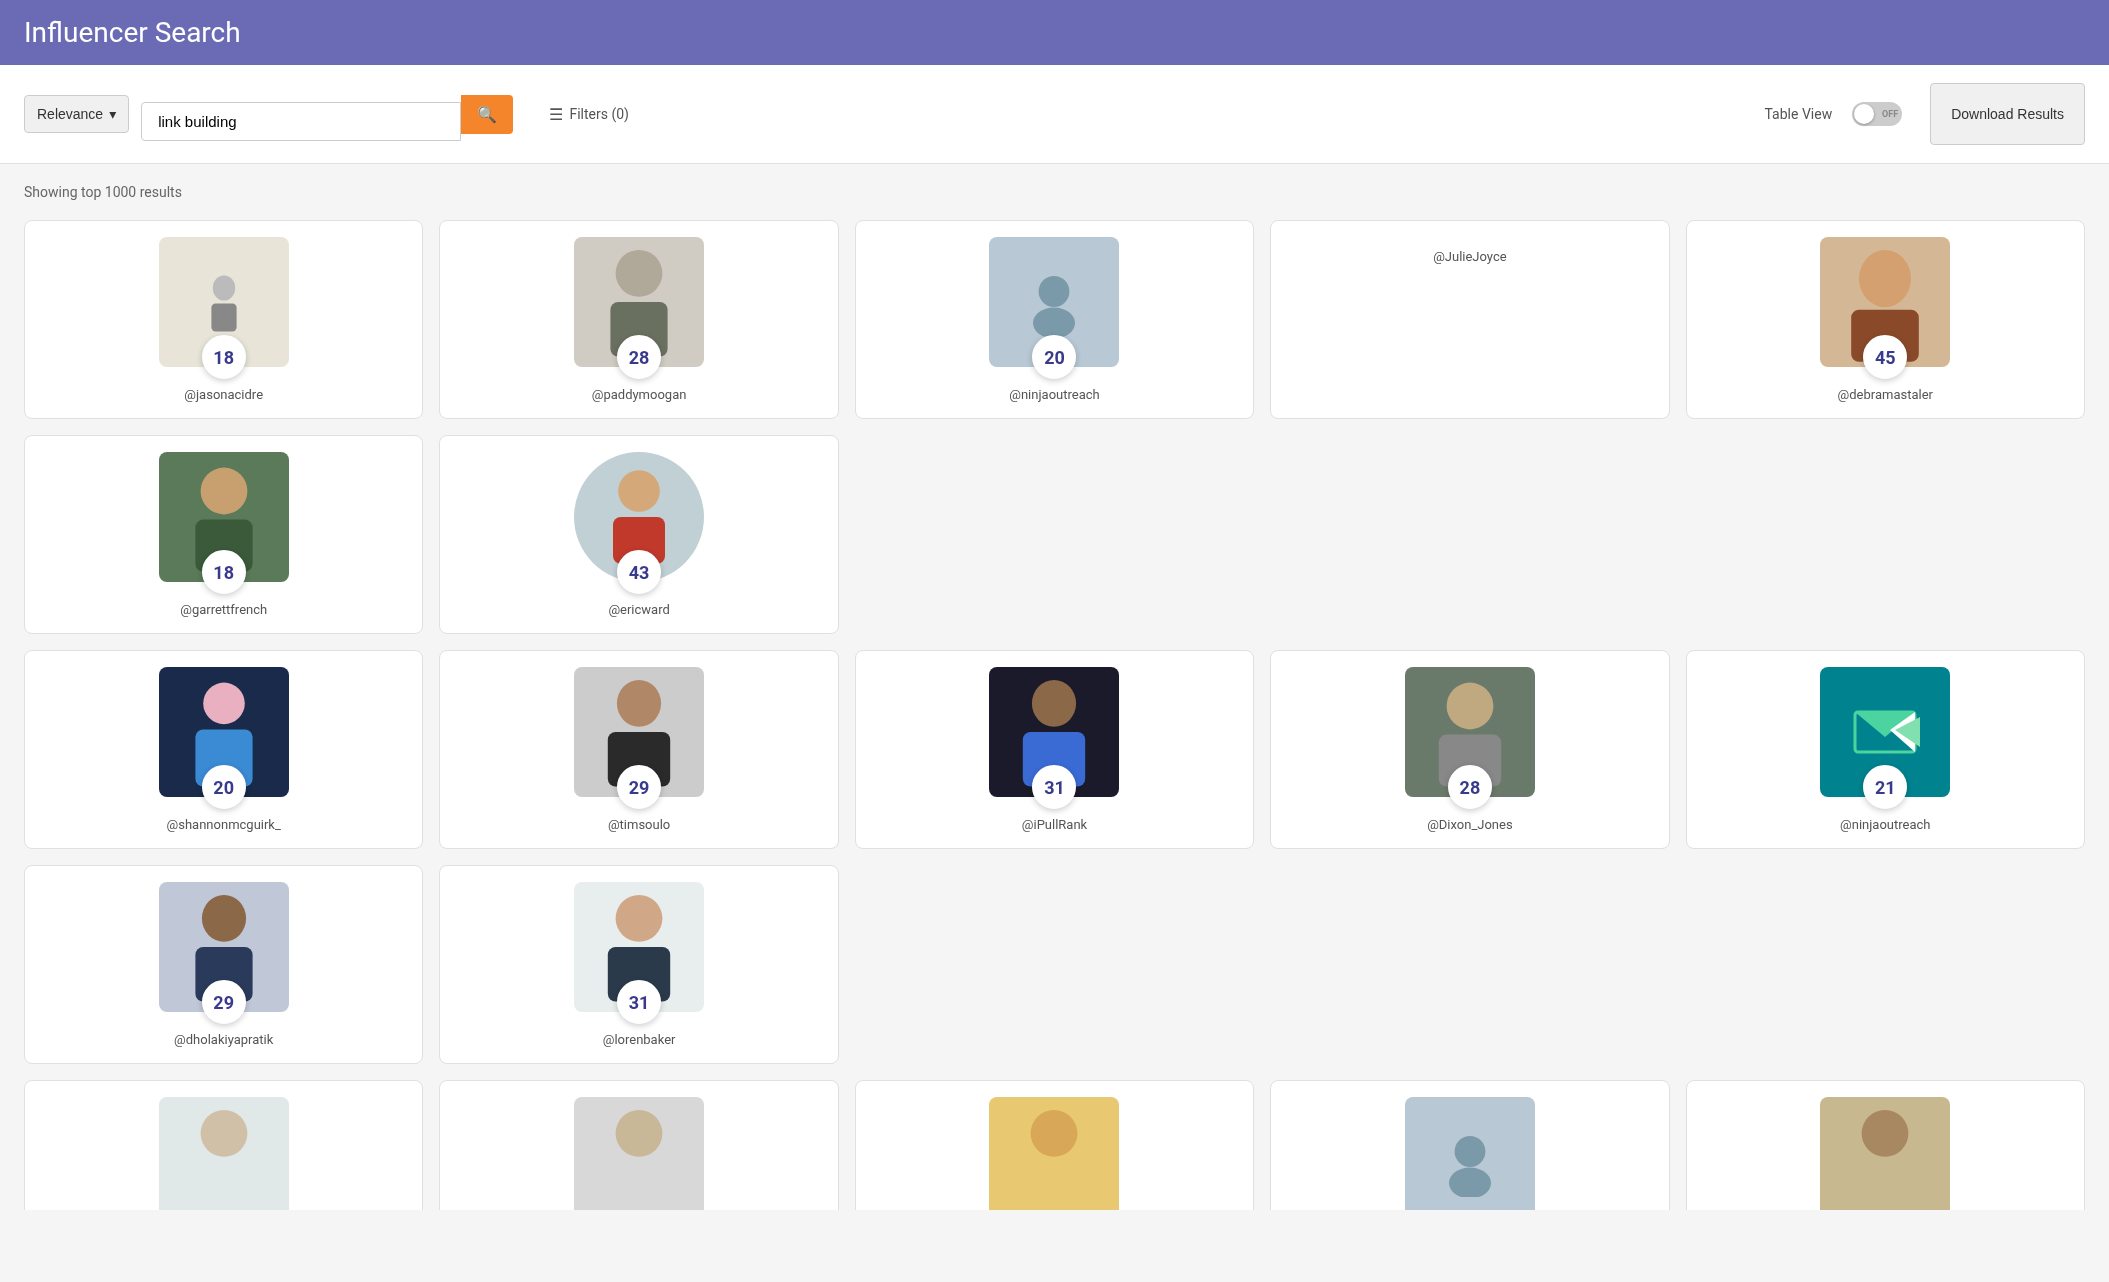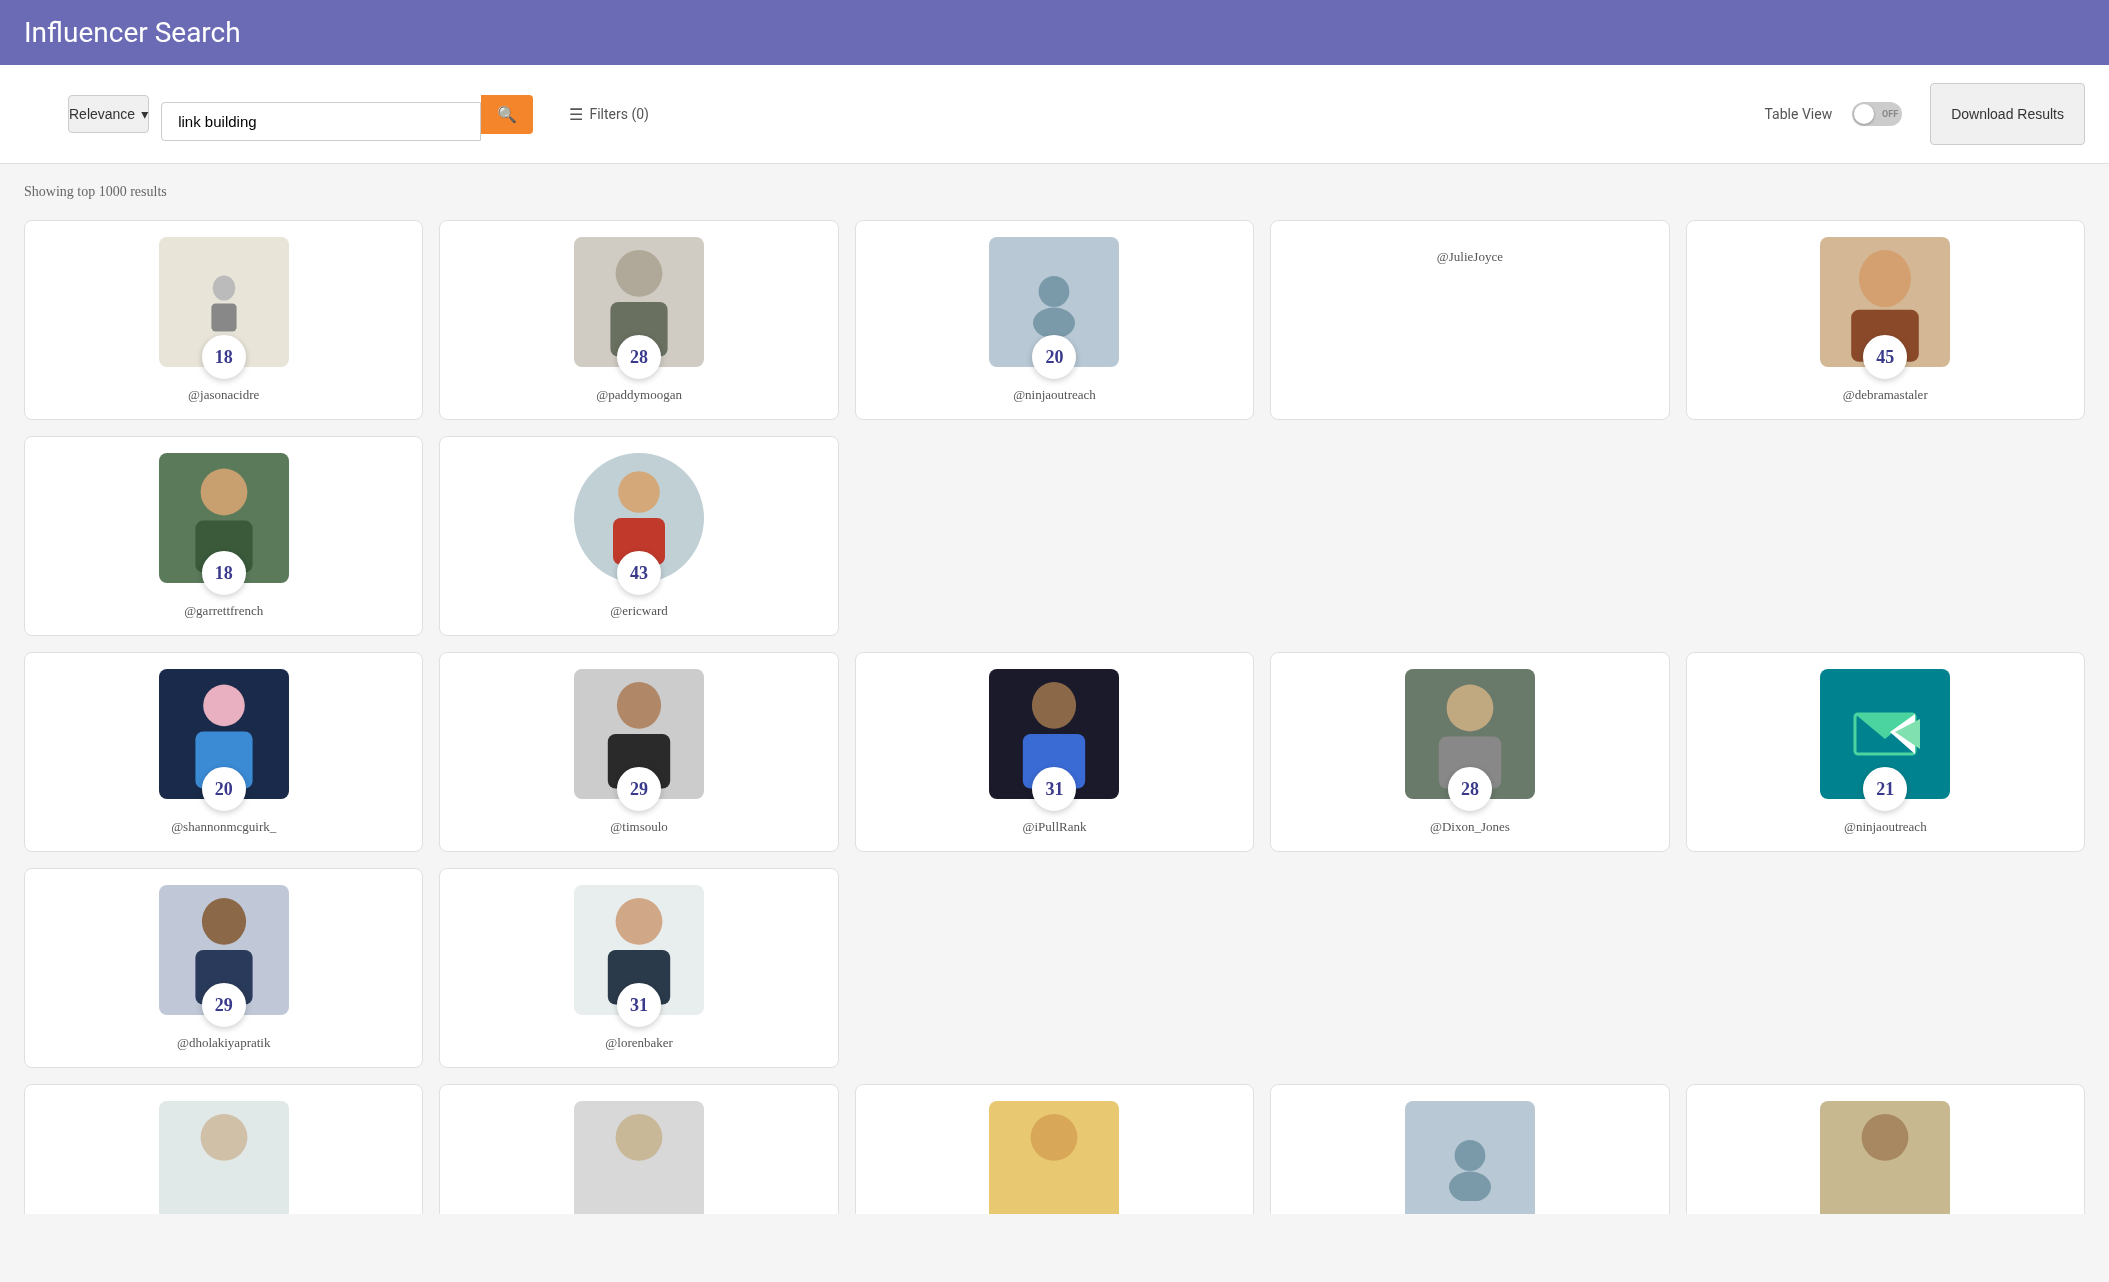--- a/index.html
+++ b/index.html
@@ -22,28 +22,27 @@
       padding: 18px 24px;
       display: flex;
       align-items: center;
       gap: 12px;
       border-bottom: 1px solid #e0e0e0;
     }
     .relevance-btn {
       background: #f0f0f0;
       border: 1px solid #ccc;
       border-radius: 4px;
-      padding: 10px 0;
+      padding: 10px 12px;
       font-size: 14px;
       cursor: pointer;
       display: flex;
       align-items: center;
       gap: 6px;
       color: #333;
-      margin-left: 44px;
     }
     .search-input {
       border: 1px solid #ccc;
       border-radius: 4px 0 0 4px;
       padding: 10px 16px;
       font-size: 15px;
       width: 320px;
       outline: none;
       margin-top: 15px;
     }
@@ -108,21 +107,20 @@
       border-radius: 4px;
       padding: 22px 20px;
       font-size: 14px;
       cursor: pointer;
       color: #333;
     }
 
     
     .main {
       padding: 20px 24px;
-      font-family: Liberation Serif, serif;
     }
     .results-label {
       font-size: 14px;
       color: #666;
       margin-bottom: 20px;
     }
 
     
     .grid {
       display: grid;

